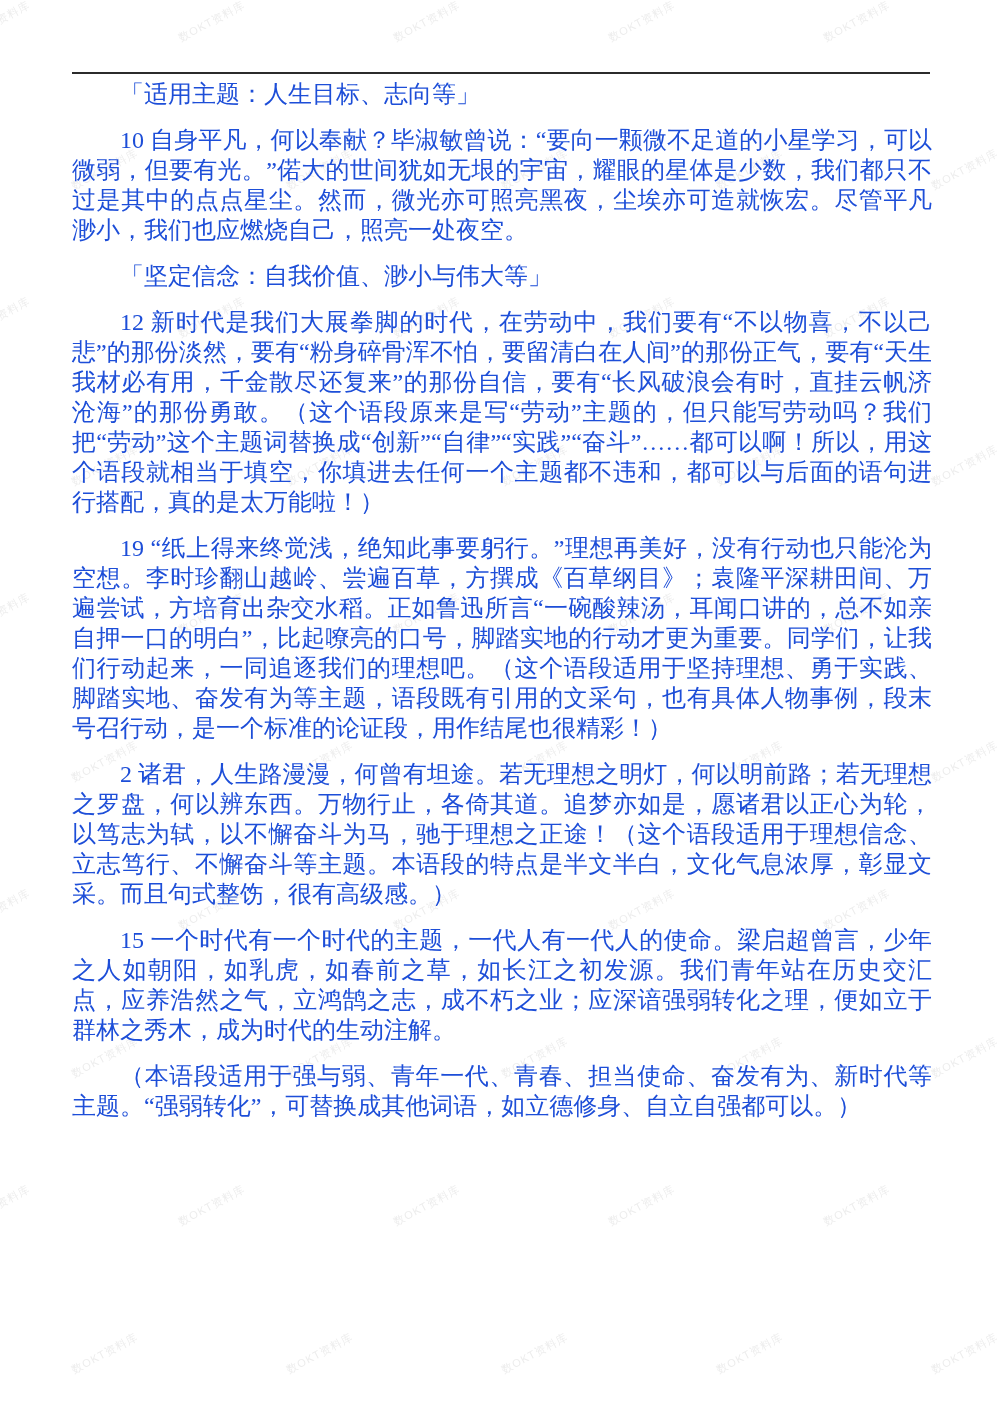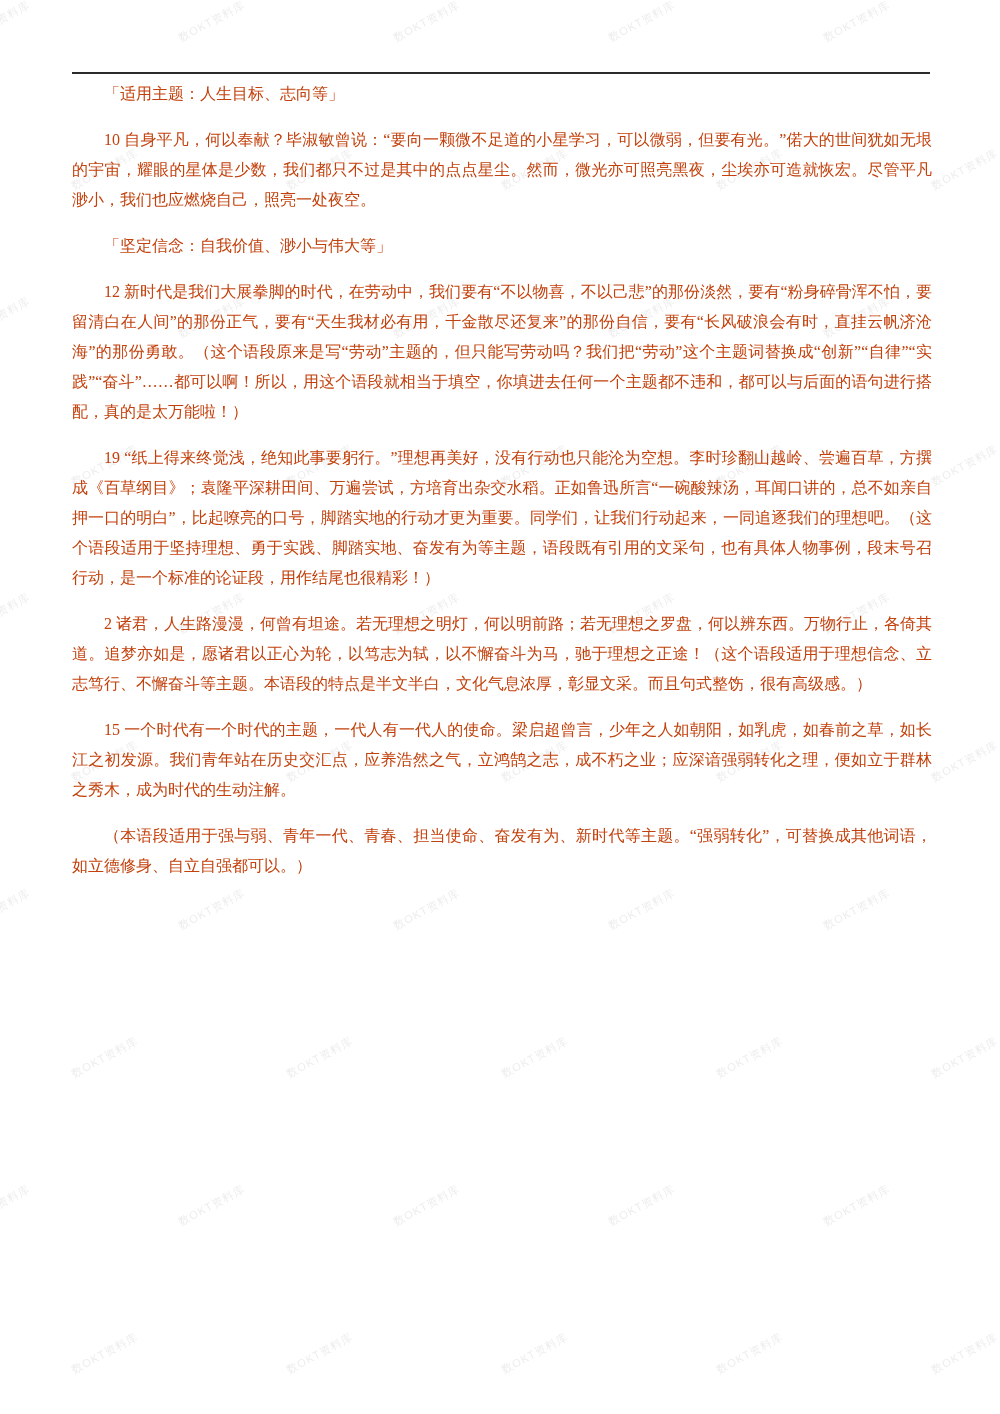--- a/index.html
+++ b/index.html
@@ -38,23 +38,23 @@
     height: 0;
     border-top: 2px solid #2b2b2b;
     z-index: 1;
   }
   .content {
     position: absolute;
     left: 72px;
     top: 79px;
     width: 860px;
     z-index: 1;
-    font-size: 16px;
+    font-size: 24px;
     line-height: 30px;
-    color: #c2410c;
+    color: #1d4ed8;
     text-align: justify;
   }
   .content p {
     margin: 0 0 16px 0;
     text-indent: 2em;
   }
   .page-footer {
     position: absolute;
     left: 0;
     top: 1308px;

